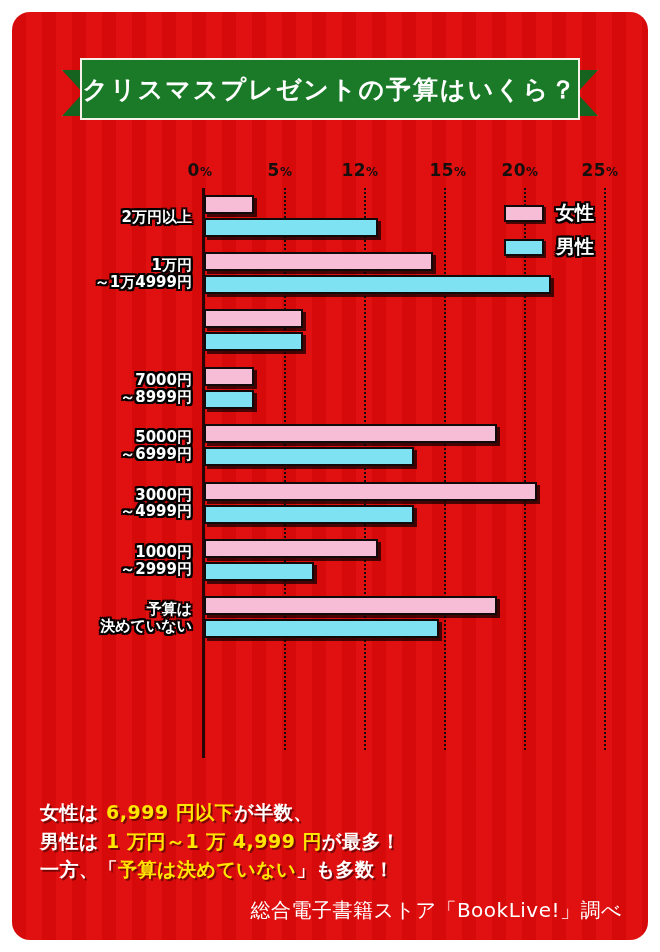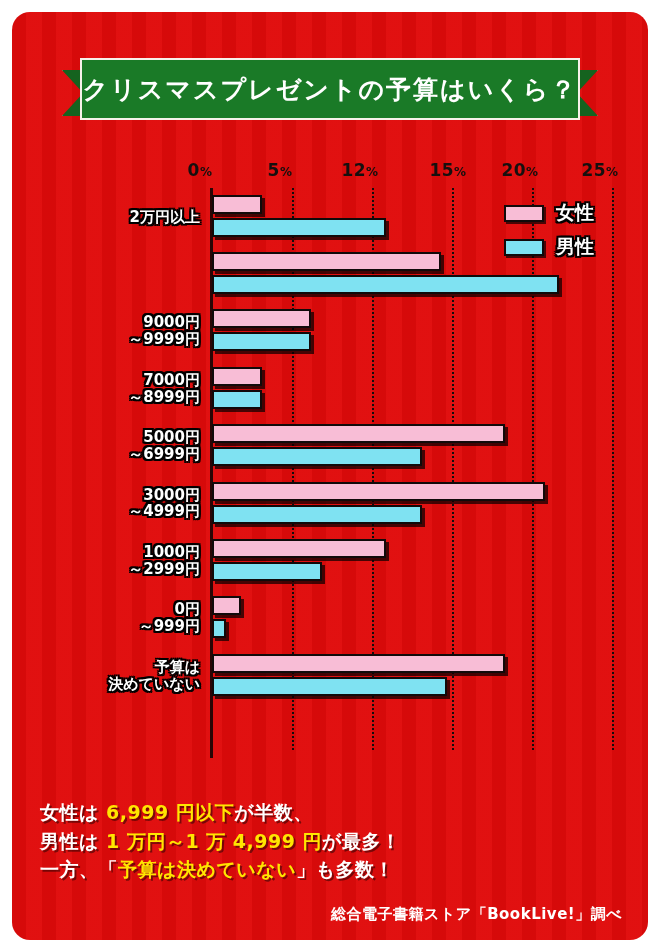--- a/index.html
+++ b/index.html
@@ -91,21 +91,21 @@
     white-space: nowrap;
     letter-spacing: 0.5px;
   }
   .axis-tick-label .pct {
     font-size: 12px;
   }
 
   
   .plot {
     position: absolute;
-    left: 12px;
+    left: 4px;
     top: 176px;
     width: 636px;
     height: 574px;
   }
   .gridline {
     position: absolute;
     top: 0;
     bottom: 12px;
     width: 0;
     border-left: 2px dotted #120c0c;
@@ -224,22 +224,22 @@
     position: absolute;
     left: 0;
     bottom: 16px;
     width: 636px;
     text-align: right;
     padding-right: 26px;
     box-sizing: border-box;
   }
   .footer-text {
     color: #ffffff;
-    font-size: 15px;
-    font-weight: bold;
+    font-size: 20px;
+    font-weight: normal;
     letter-spacing: 0.5px;
   }
 </style>
 </head>
 <body>
 
 <div class="poster">
 
   <div class="ribbon-wrap">
     <div class="ribbon-tail left"></div>
@@ -269,28 +269,28 @@
     <div class="axis-line" id="axis-line" style="left: 186px;"></div>
     <div class="rows" id="rows">
         <div class="row">
           <div class="row-label">2万円以上</div>
           <div class="bars">
             <div class="bar female" title="女性 3.1%" style="left: 188px; width: 49.6px;"></div>
             <div class="bar male" title="男性 10.9%" style="left: 188px; width: 174.4px;"></div>
           </div>
         </div>
         <div class="row">
+          <div class="row-label">1万円
+～1万4999円</div>
           <div class="bars">
             <div class="bar female" title="女性 14.3%" style="left: 188px; width: 228.8px;"></div>
             <div class="bar male" title="男性 21.7%" style="left: 188px; width: 347.2px;"></div>
           </div>
         </div>
         <div class="row">
-          <div class="row-label">9000円
-～9999円</div>
           <div class="bars">
             <div class="bar female" title="女性 6.2%" style="left: 188px; width: 99.2px;"></div>
             <div class="bar male" title="男性 6.2%" style="left: 188px; width: 99.2px;"></div>
           </div>
         </div>
         <div class="row">
           <div class="row-label">7000円
 ～8999円</div>
           <div class="bars">
             <div class="bar female" title="女性 3.1%" style="left: 188px; width: 49.6px;"></div>
@@ -312,28 +312,20 @@
             <div class="bar female" title="女性 20.8%" style="left: 188px; width: 332.8px;"></div>
             <div class="bar male" title="男性 13.1%" style="left: 188px; width: 209.6px;"></div>
           </div>
         </div>
         <div class="row">
           <div class="row-label">1000円
 ～2999円</div>
           <div class="bars">
             <div class="bar female" title="女性 10.9%" style="left: 188px; width: 174.4px;"></div>
             <div class="bar male" title="男性 6.9%" style="left: 188px; width: 110.4px;"></div>
-          </div>
-        </div>
-        <div class="row">
-          <div class="row-label">0円
-～999円</div>
-          <div class="bars">
-            <div class="bar female" title="女性 1.8%" style="left: 188px; width: 28.8px;"></div>
-            <div class="bar male" title="男性 0.9%" style="left: 188px; width: 14.4px;"></div>
           </div>
         </div>
         <div class="row">
           <div class="row-label script">予算は
 決めていない</div>
           <div class="bars">
             <div class="bar female" title="女性 18.3%" style="left: 188px; width: 292.8px;"></div>
             <div class="bar male" title="男性 14.7%" style="left: 188px; width: 235.2px;"></div>
           </div>
         </div>

